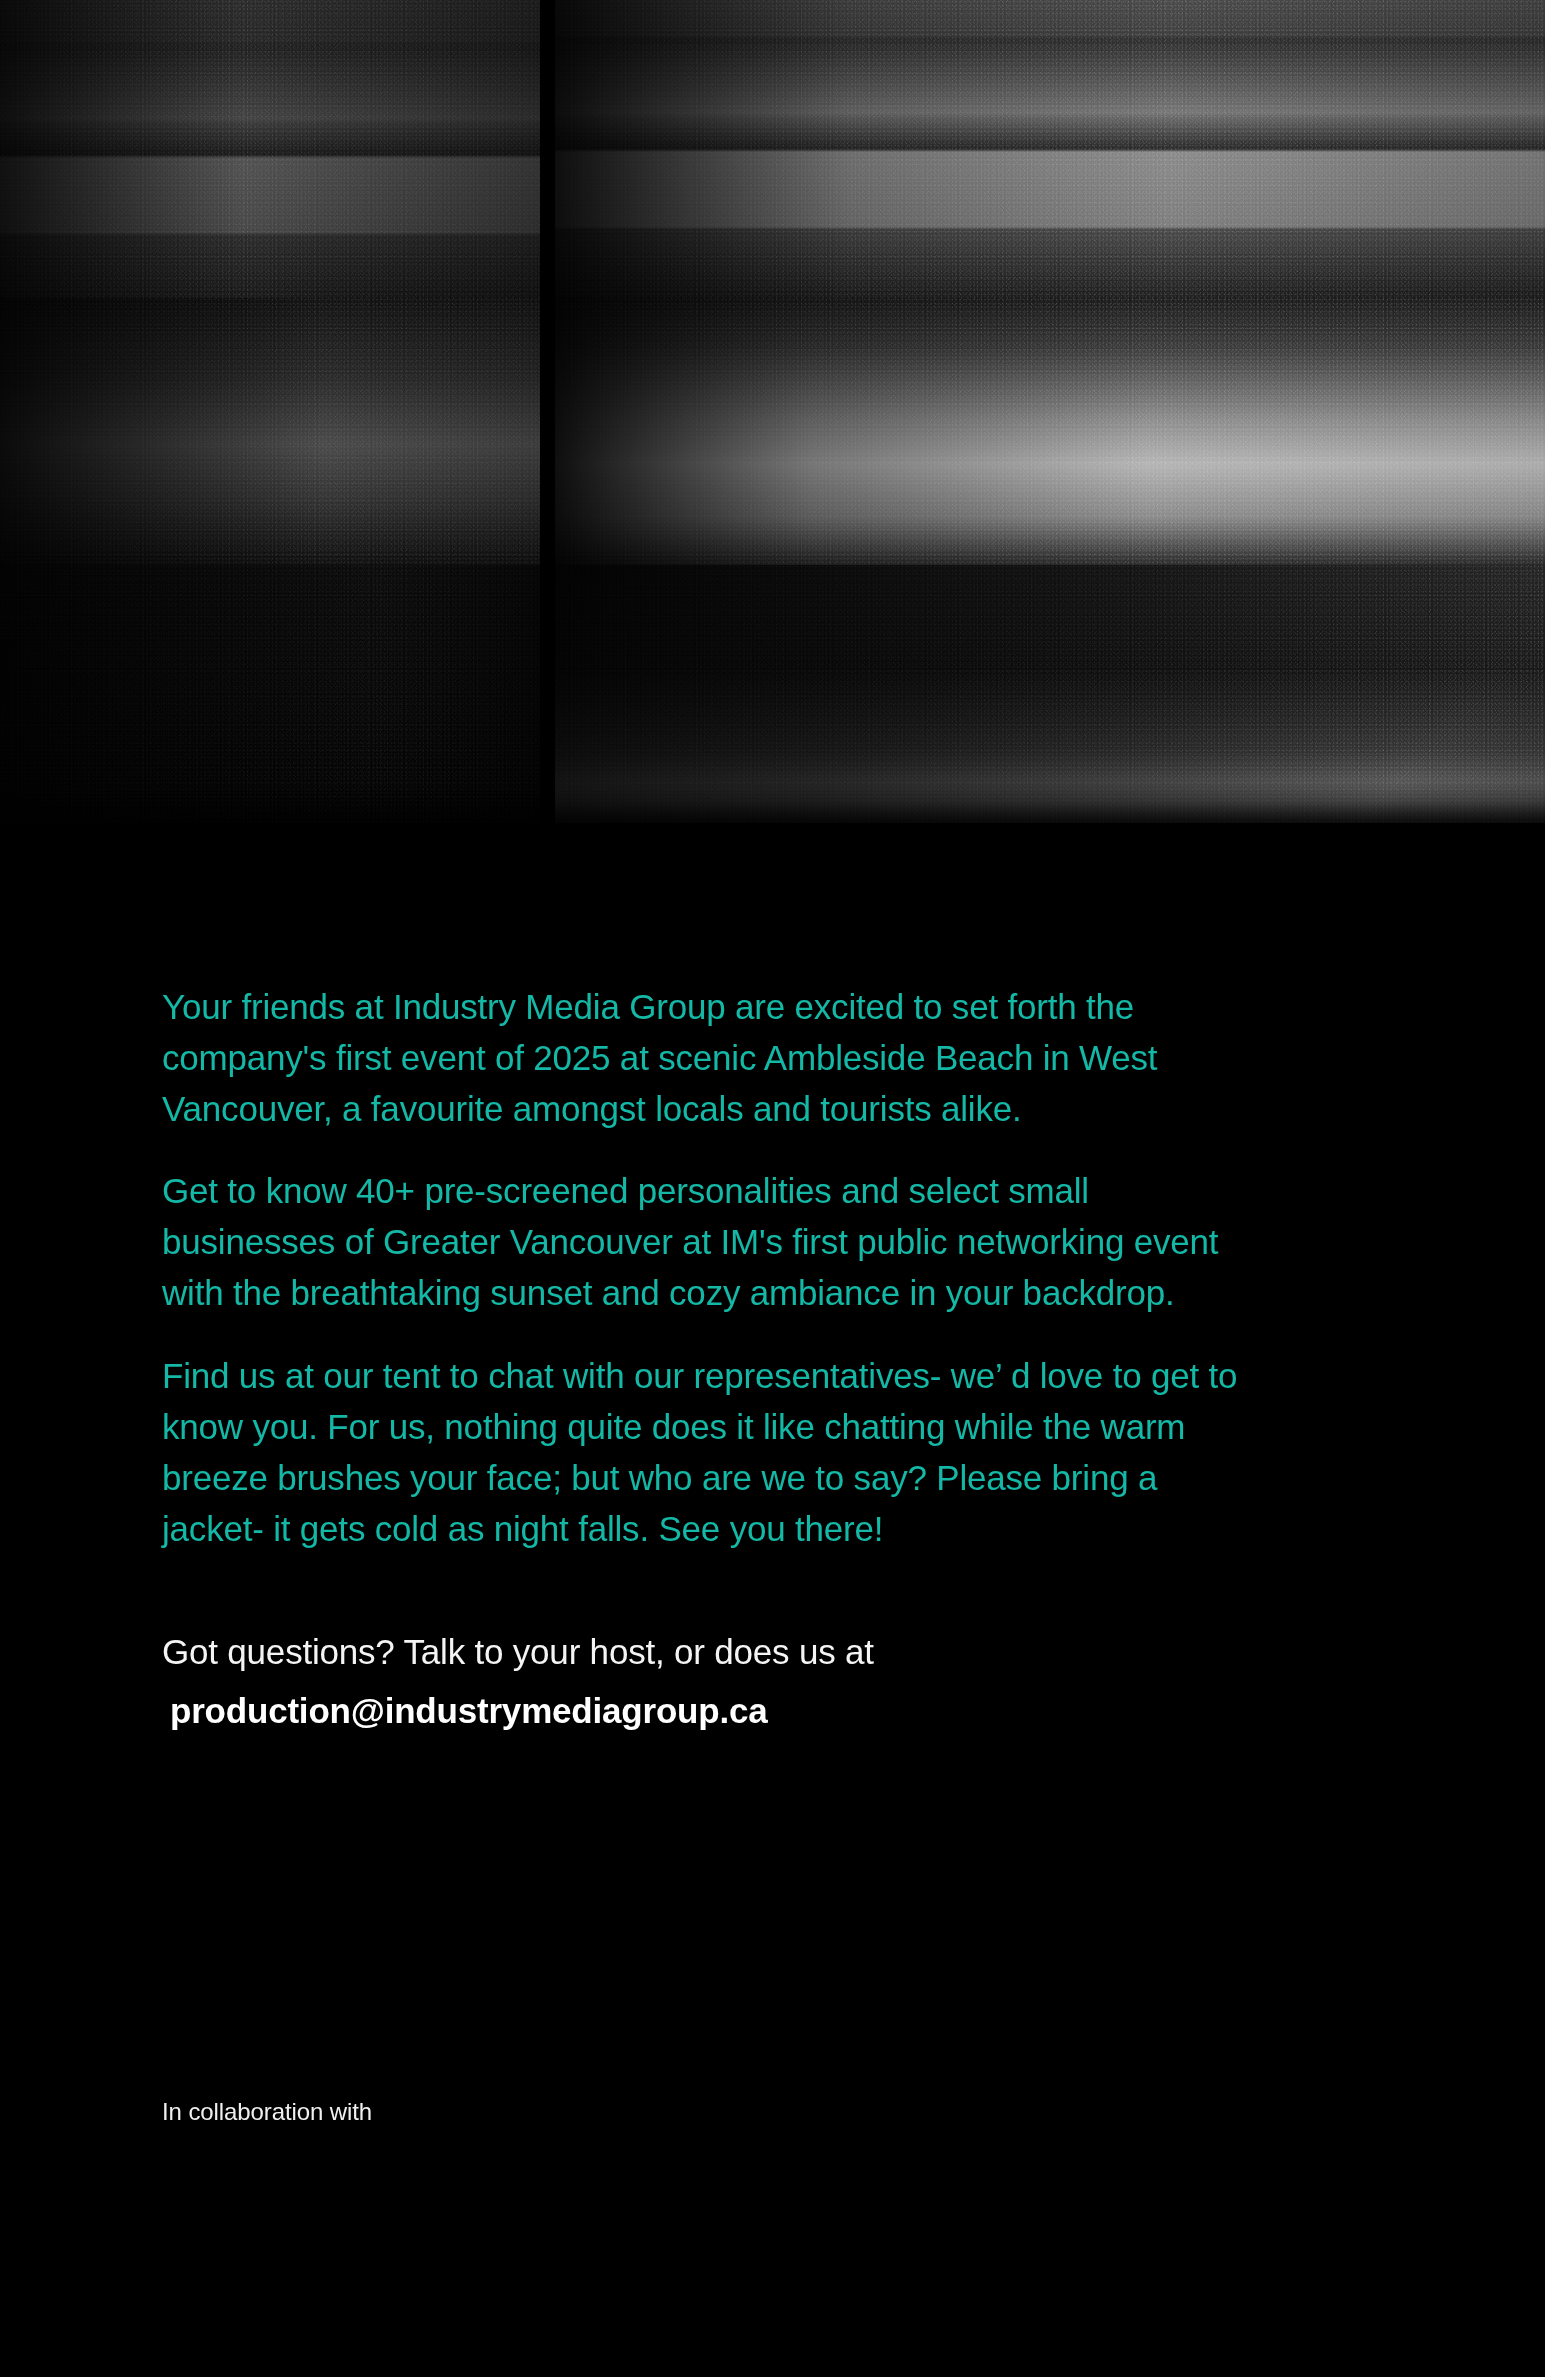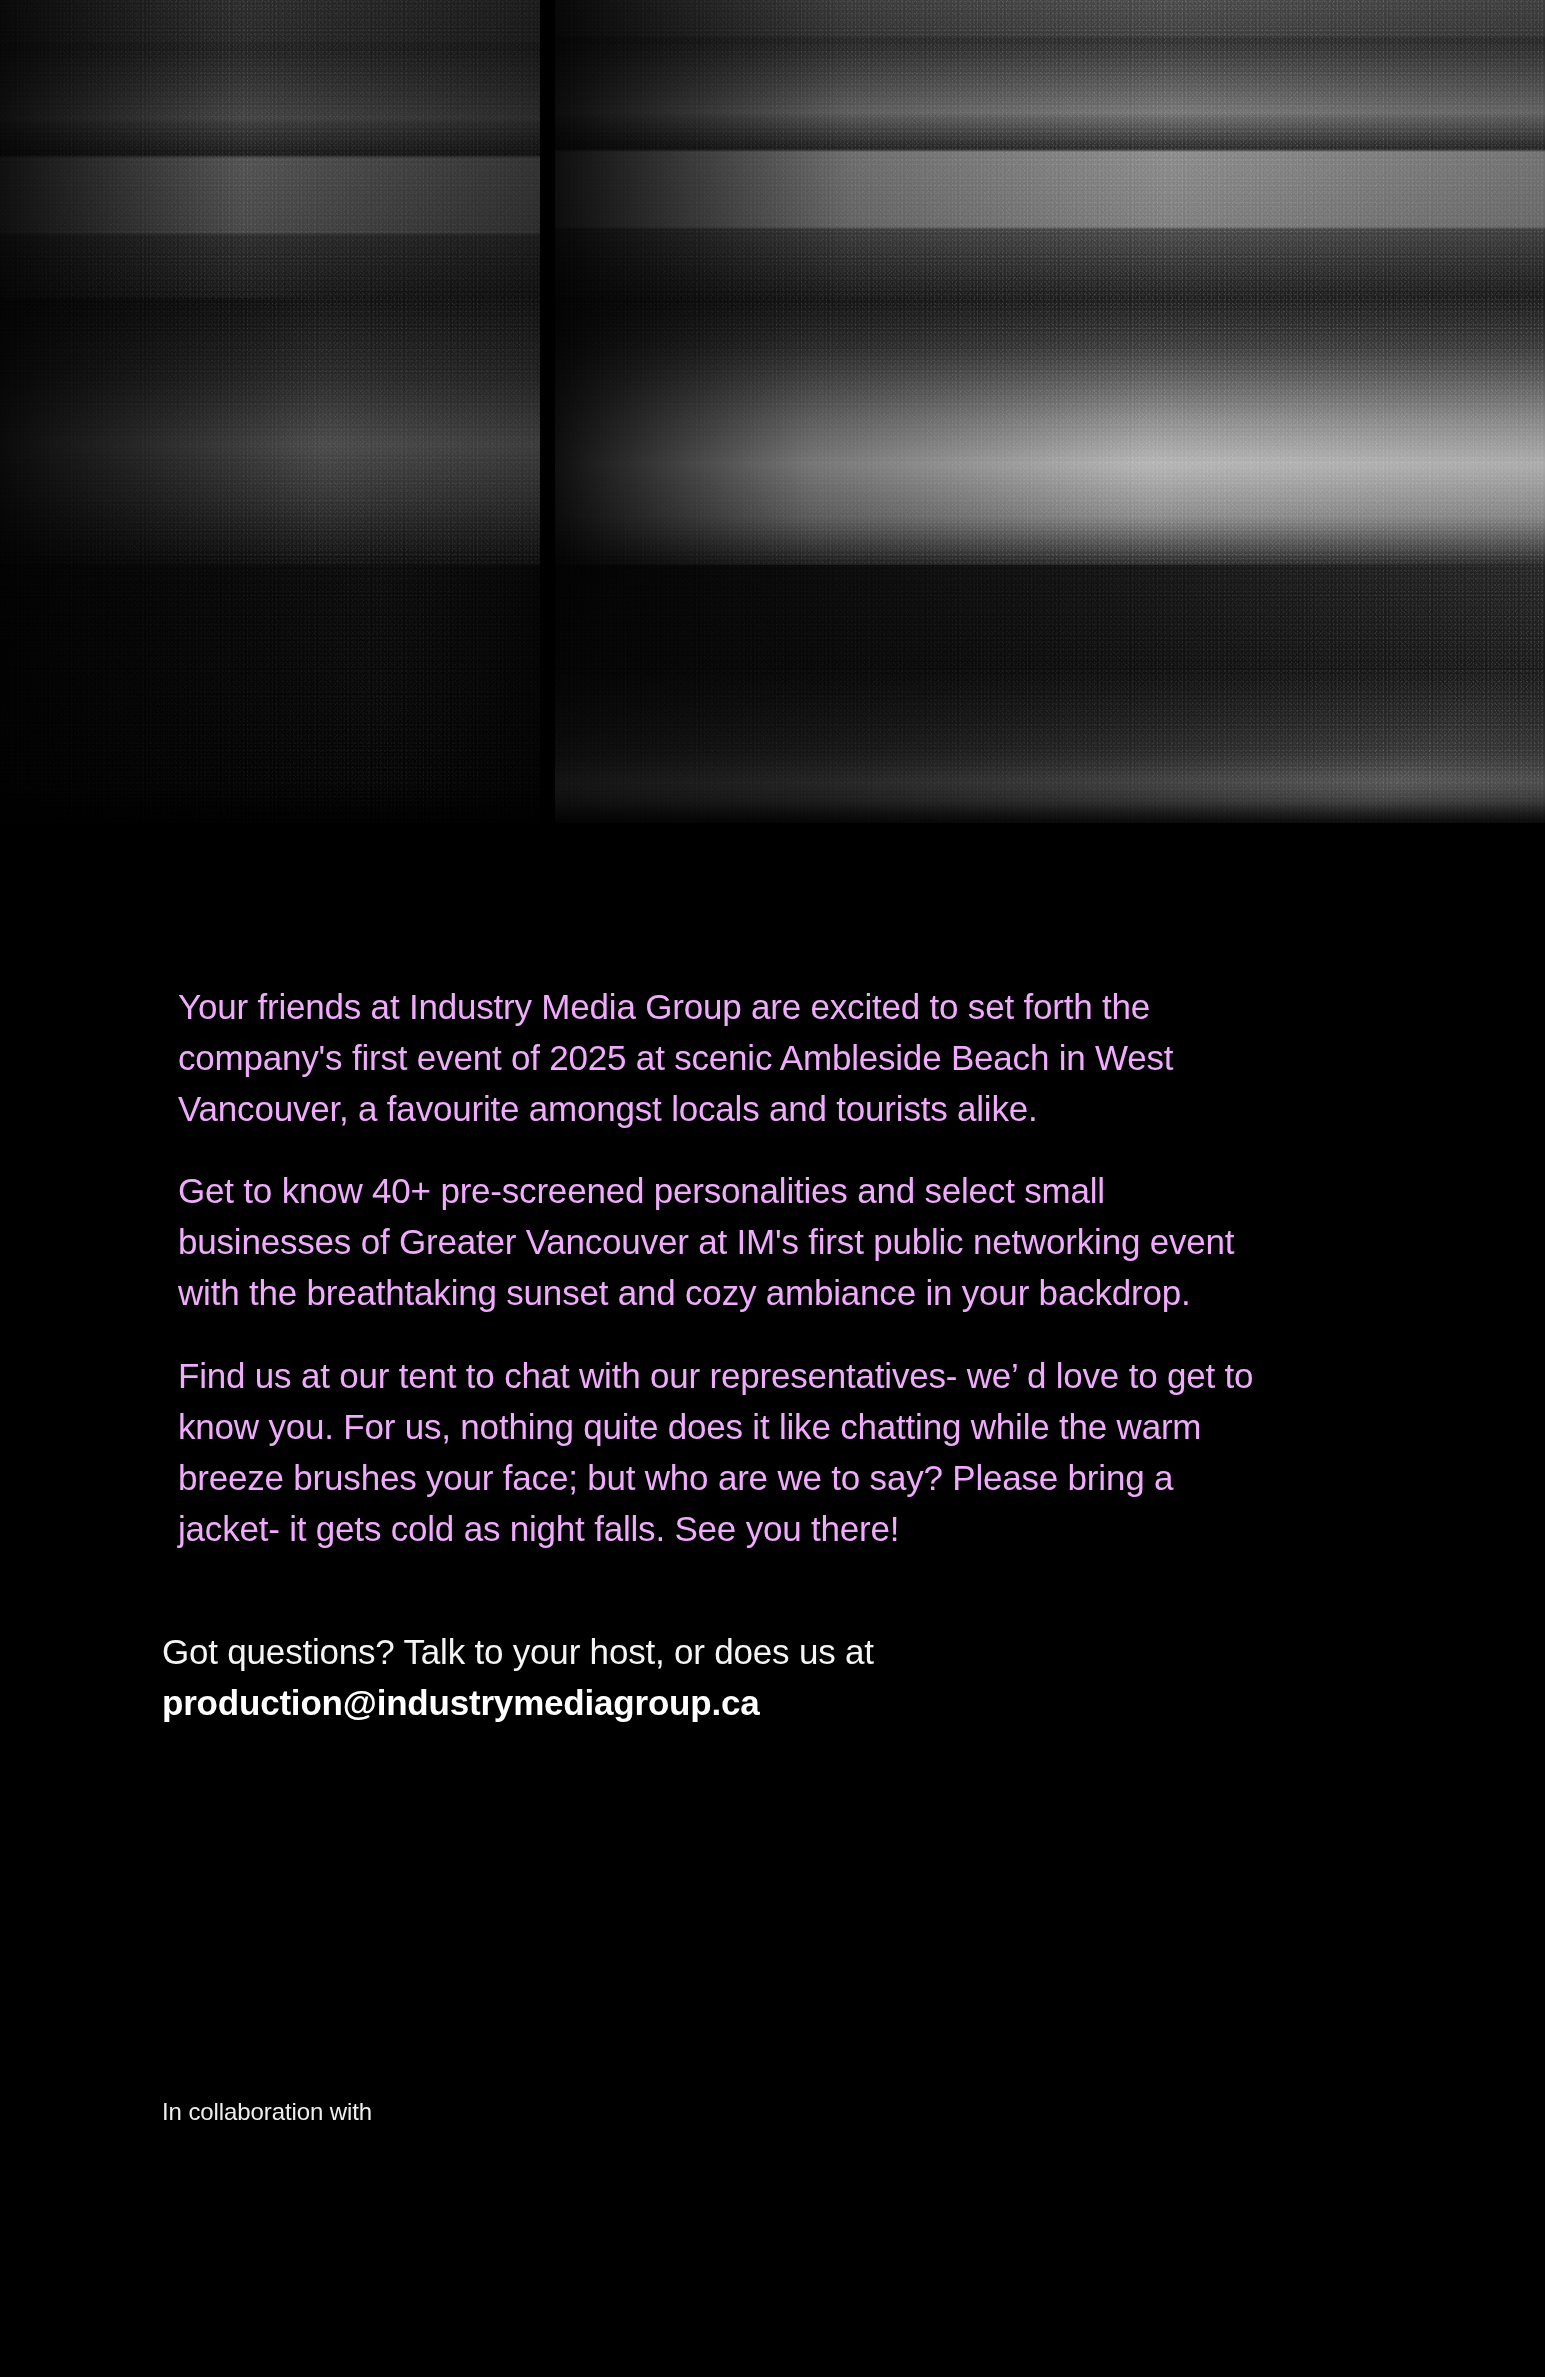--- a/index.html
+++ b/index.html
@@ -139,22 +139,22 @@
   .content {
     position: absolute;
     left: 162px;
     top: 981px;
     width: 1127px;
   }
   .para {
     font-size: 35px;
     line-height: 1.46;
     letter-spacing: -0.2px;
-    color: #f0abfc;
-    margin: 0 0 31px 16px;
+    color: #14b8a6;
+    margin: 0 0 31px 0;
     max-width: 1091px;
     font-weight: 400;
   }
   .para.p2 { max-width: 1109px; }
   .para.p3 { margin-bottom: 0; max-width: 1097px; }
 
   .contact-block {
     margin-top: 72px;
   }
   .contact-line {
@@ -163,21 +163,21 @@
     letter-spacing: -0.2px;
     color: #f4f4f4;
     margin: 0;
   }
   .contact-email {
     font-size: 35px;
     line-height: 1.46;
     letter-spacing: -0.2px;
     color: #ffffff;
     font-weight: 700;
-    margin: 0;
+    margin: 8px;
   }
 
   
   .collab {
     position: absolute;
     left: 162px;
     top: 2098px;
     width: 954px;
   }
   .collab-label {

